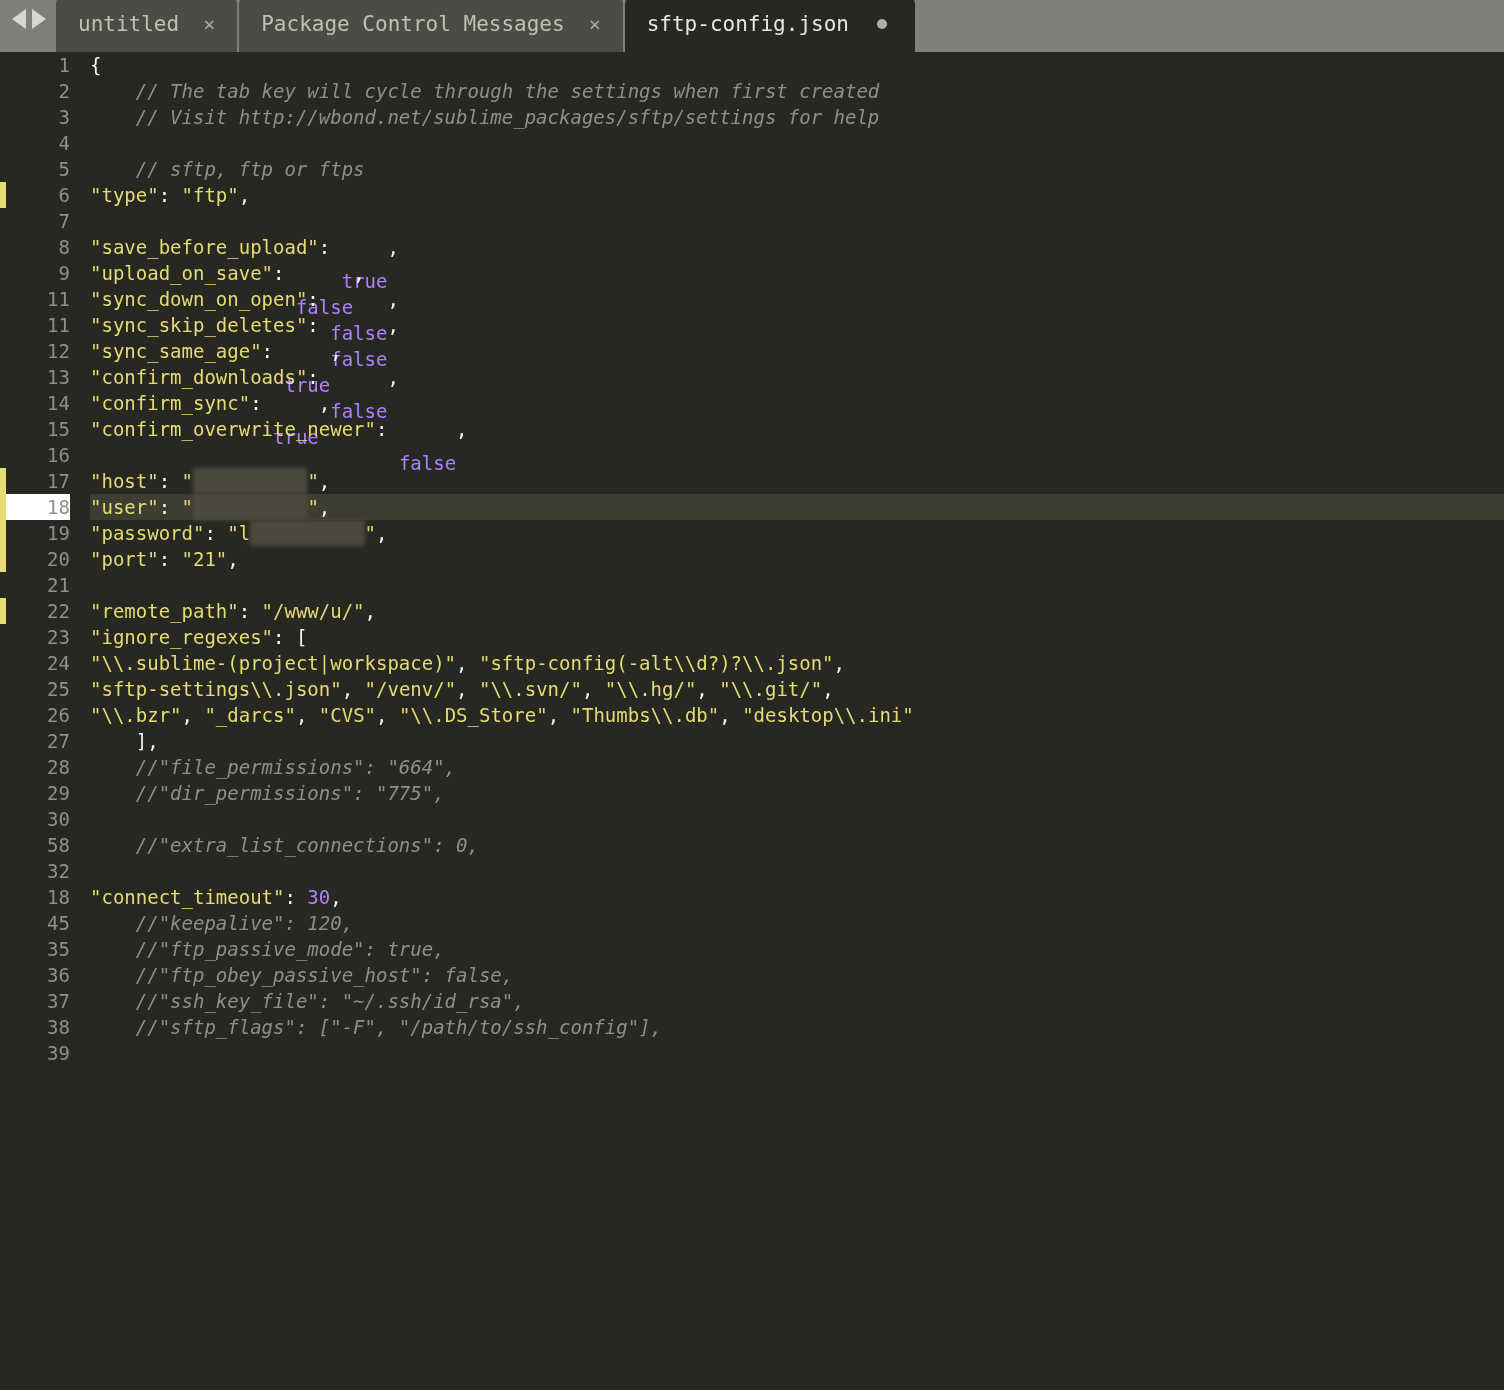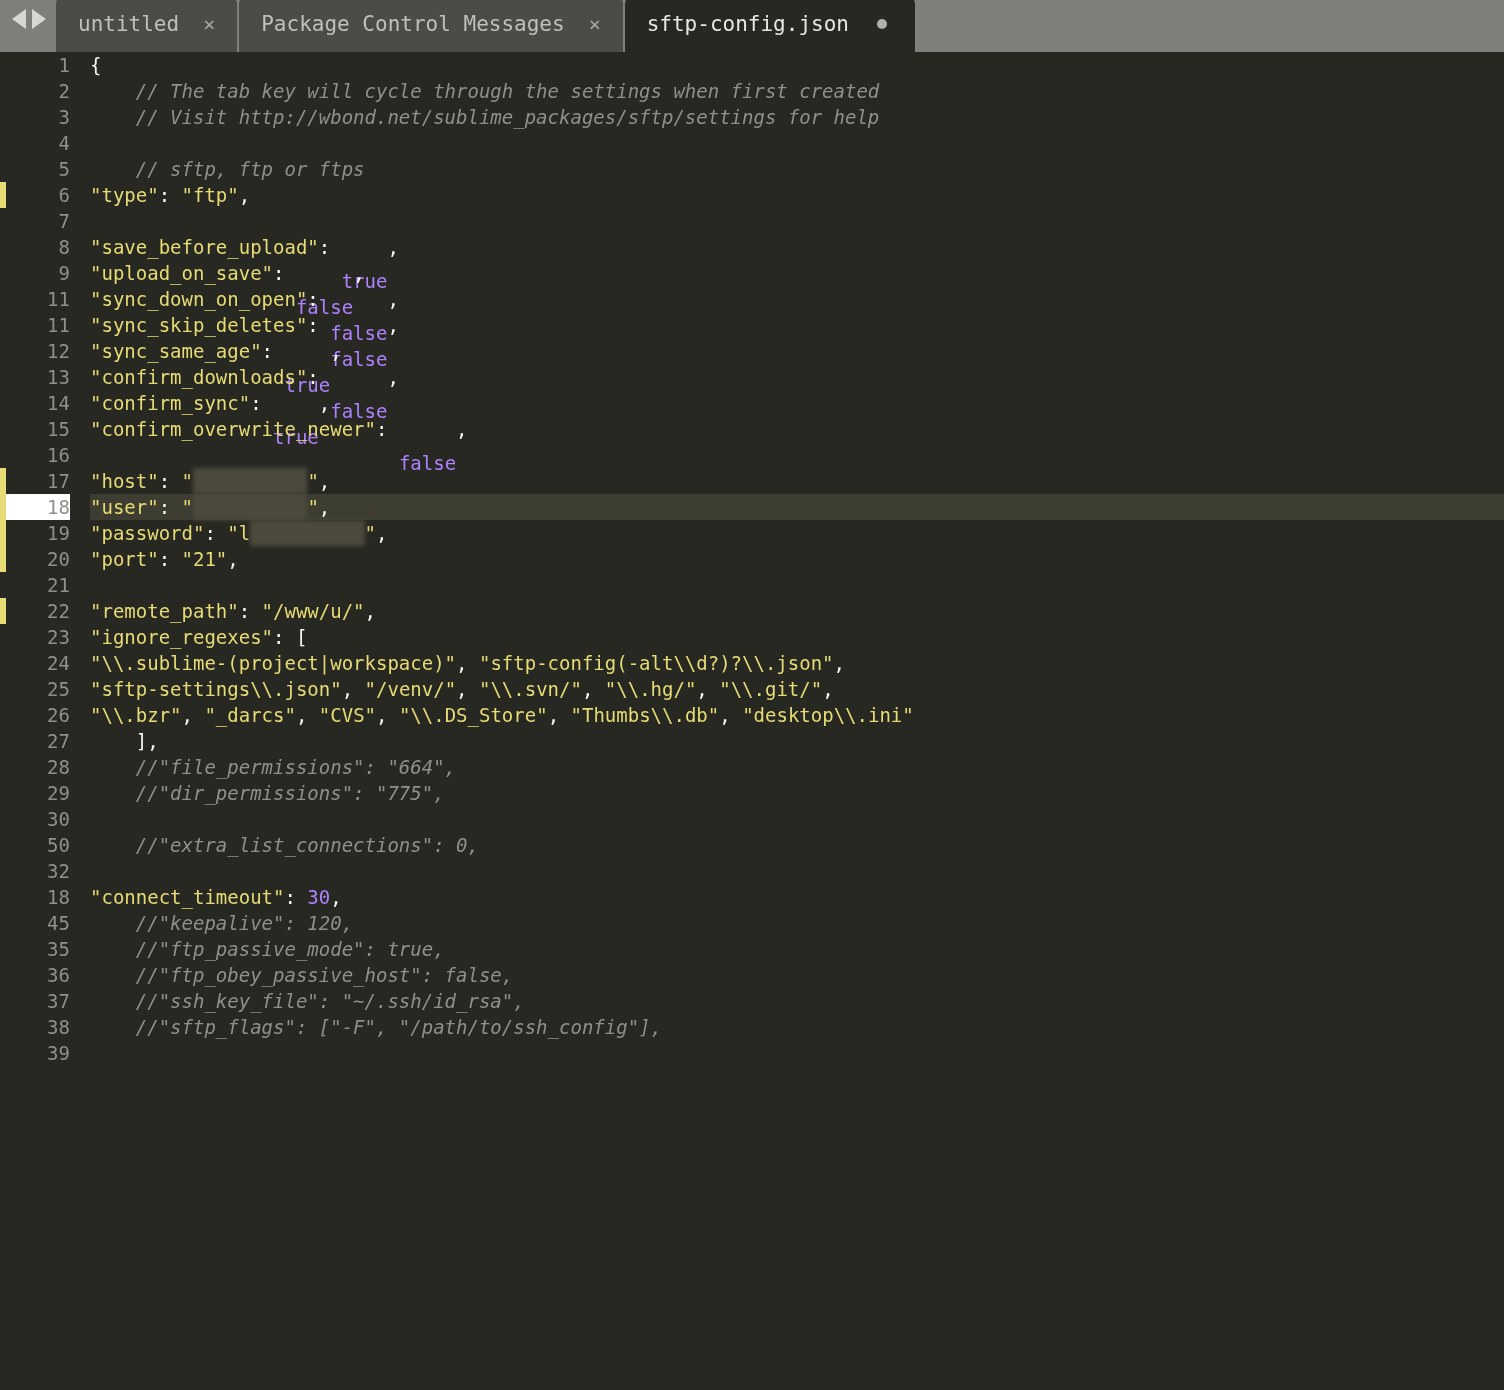--- a/index.html
+++ b/index.html
@@ -146,21 +146,21 @@
       <div class="ln">21</div>
       <div class="ln mod">22</div>
       <div class="ln">23</div>
       <div class="ln">24</div>
       <div class="ln">25</div>
       <div class="ln">26</div>
       <div class="ln">27</div>
       <div class="ln">28</div>
       <div class="ln">29</div>
       <div class="ln">30</div>
-      <div class="ln">50</div>
+      <div class="ln">58</div>
       <div class="ln">32</div>
       <div class="ln">18</div>
       <div class="ln">45</div>
       <div class="ln">35</div>
       <div class="ln">36</div>
       <div class="ln">37</div>
       <div class="ln">38</div>
       <div class="ln">39</div>
     </div>
   <div class="code" id="code"><div class="row"><span class="c-punc">{</span></div><div class="row"><span class="c-com">    // The tab key will cycle through the settings when first created</span></div><div class="row"><span class="c-com">    // Visit http://wbond.net/sublime_packages/sftp/settings for help</span></div><div class="row"></div><div class="row"><span class="c-com">    // sftp, ftp or ftps</span></div><div class="row">    <span class="c-str">"type"</span><span class="c-punc">: </span><span class="c-str">"ftp"</span><span class="c-punc">,</span></div><div class="row"></div><div class="row">    <span class="c-str">"save_before_upload"</span><span class="c-punc">: </span><span class="c-bool">true</span><span class="c-punc">,</span></div><div class="row">    <span class="c-str">"upload_on_save"</span><span class="c-punc">: </span><span class="c-bool">false</span><span class="c-punc">,</span></div><div class="row">    <span class="c-str">"sync_down_on_open"</span><span class="c-punc">: </span><span class="c-bool">false</span><span class="c-punc">,</span></div><div class="row">    <span class="c-str">"sync_skip_deletes"</span><span class="c-punc">: </span><span class="c-bool">false</span><span class="c-punc">,</span></div><div class="row">    <span class="c-str">"sync_same_age"</span><span class="c-punc">: </span><span class="c-bool">true</span><span class="c-punc">,</span></div><div class="row">    <span class="c-str">"confirm_downloads"</span><span class="c-punc">: </span><span class="c-bool">false</span><span class="c-punc">,</span></div><div class="row">    <span class="c-str">"confirm_sync"</span><span class="c-punc">: </span><span class="c-bool">true</span><span class="c-punc">,</span></div><div class="row">    <span class="c-str">"confirm_overwrite_newer"</span><span class="c-punc">: </span><span class="c-bool">false</span><span class="c-punc">,</span></div><div class="row"></div><div class="row">    <span class="c-str">"host"</span><span class="c-punc">: </span><span class="c-str">"</span><span class="red-blur"><span>xxxxxxxxxx</span></span><span class="c-str">"</span><span class="c-punc">,</span></div><div class="row cur">    <span class="c-str">"user"</span><span class="c-punc">: </span><span class="c-str">"</span><span class="red-blur"><span>xxxxxxxxxx</span></span><span class="c-str">"</span><span class="c-punc">,</span></div><div class="row">    <span class="c-str">"password"</span><span class="c-punc">: </span><span class="c-str">"l</span><span class="red-blur"><span>xxxxxxxxxx</span></span><span class="c-str">"</span><span class="c-punc">,</span></div><div class="row">    <span class="c-str">"port"</span><span class="c-punc">: </span><span class="c-str">"21"</span><span class="c-punc">,</span></div><div class="row"></div><div class="row">    <span class="c-str">"remote_path"</span><span class="c-punc">: </span><span class="c-str">"/www/u/"</span><span class="c-punc">,</span></div><div class="row">    <span class="c-str">"ignore_regexes"</span><span class="c-punc">: [</span></div><div class="row">        <span class="c-str">"\\.sublime-(project|workspace)"</span><span class="c-punc">, </span><span class="c-str">"sftp-config(-alt\\d?)?\\.json"</span><span class="c-punc">,</span></div><div class="row">        <span class="c-str">"sftp-settings\\.json"</span><span class="c-punc">, </span><span class="c-str">"/venv/"</span><span class="c-punc">, </span><span class="c-str">"\\.svn/"</span><span class="c-punc">, </span><span class="c-str">"\\.hg/"</span><span class="c-punc">, </span><span class="c-str">"\\.git/"</span><span class="c-punc">,</span></div><div class="row">        <span class="c-str">"\\.bzr"</span><span class="c-punc">, </span><span class="c-str">"_darcs"</span><span class="c-punc">, </span><span class="c-str">"CVS"</span><span class="c-punc">, </span><span class="c-str">"\\.DS_Store"</span><span class="c-punc">, </span><span class="c-str">"Thumbs\\.db"</span><span class="c-punc">, </span><span class="c-str">"desktop\\.ini"</span><span class="c-punc"></span></div><div class="row"><span class="c-punc">    ],</span></div><div class="row"><span class="c-com">    //"file_permissions": "664",</span></div><div class="row"><span class="c-com">    //"dir_permissions": "775",</span></div><div class="row"></div><div class="row"><span class="c-com">    //"extra_list_connections": 0,</span></div><div class="row"></div><div class="row">    <span class="c-str">"connect_timeout"</span><span class="c-punc">: </span><span class="c-num">30</span><span class="c-punc">,</span></div><div class="row"><span class="c-com">    //"keepalive": 120,</span></div><div class="row"><span class="c-com">    //"ftp_passive_mode": true,</span></div><div class="row"><span class="c-com">    //"ftp_obey_passive_host": false,</span></div><div class="row"><span class="c-com">    //"ssh_key_file": "~/.ssh/id_rsa",</span></div><div class="row"><span class="c-com">    //"sftp_flags": ["-F", "/path/to/ssh_config"],</span></div><div class="row"></div></div>

